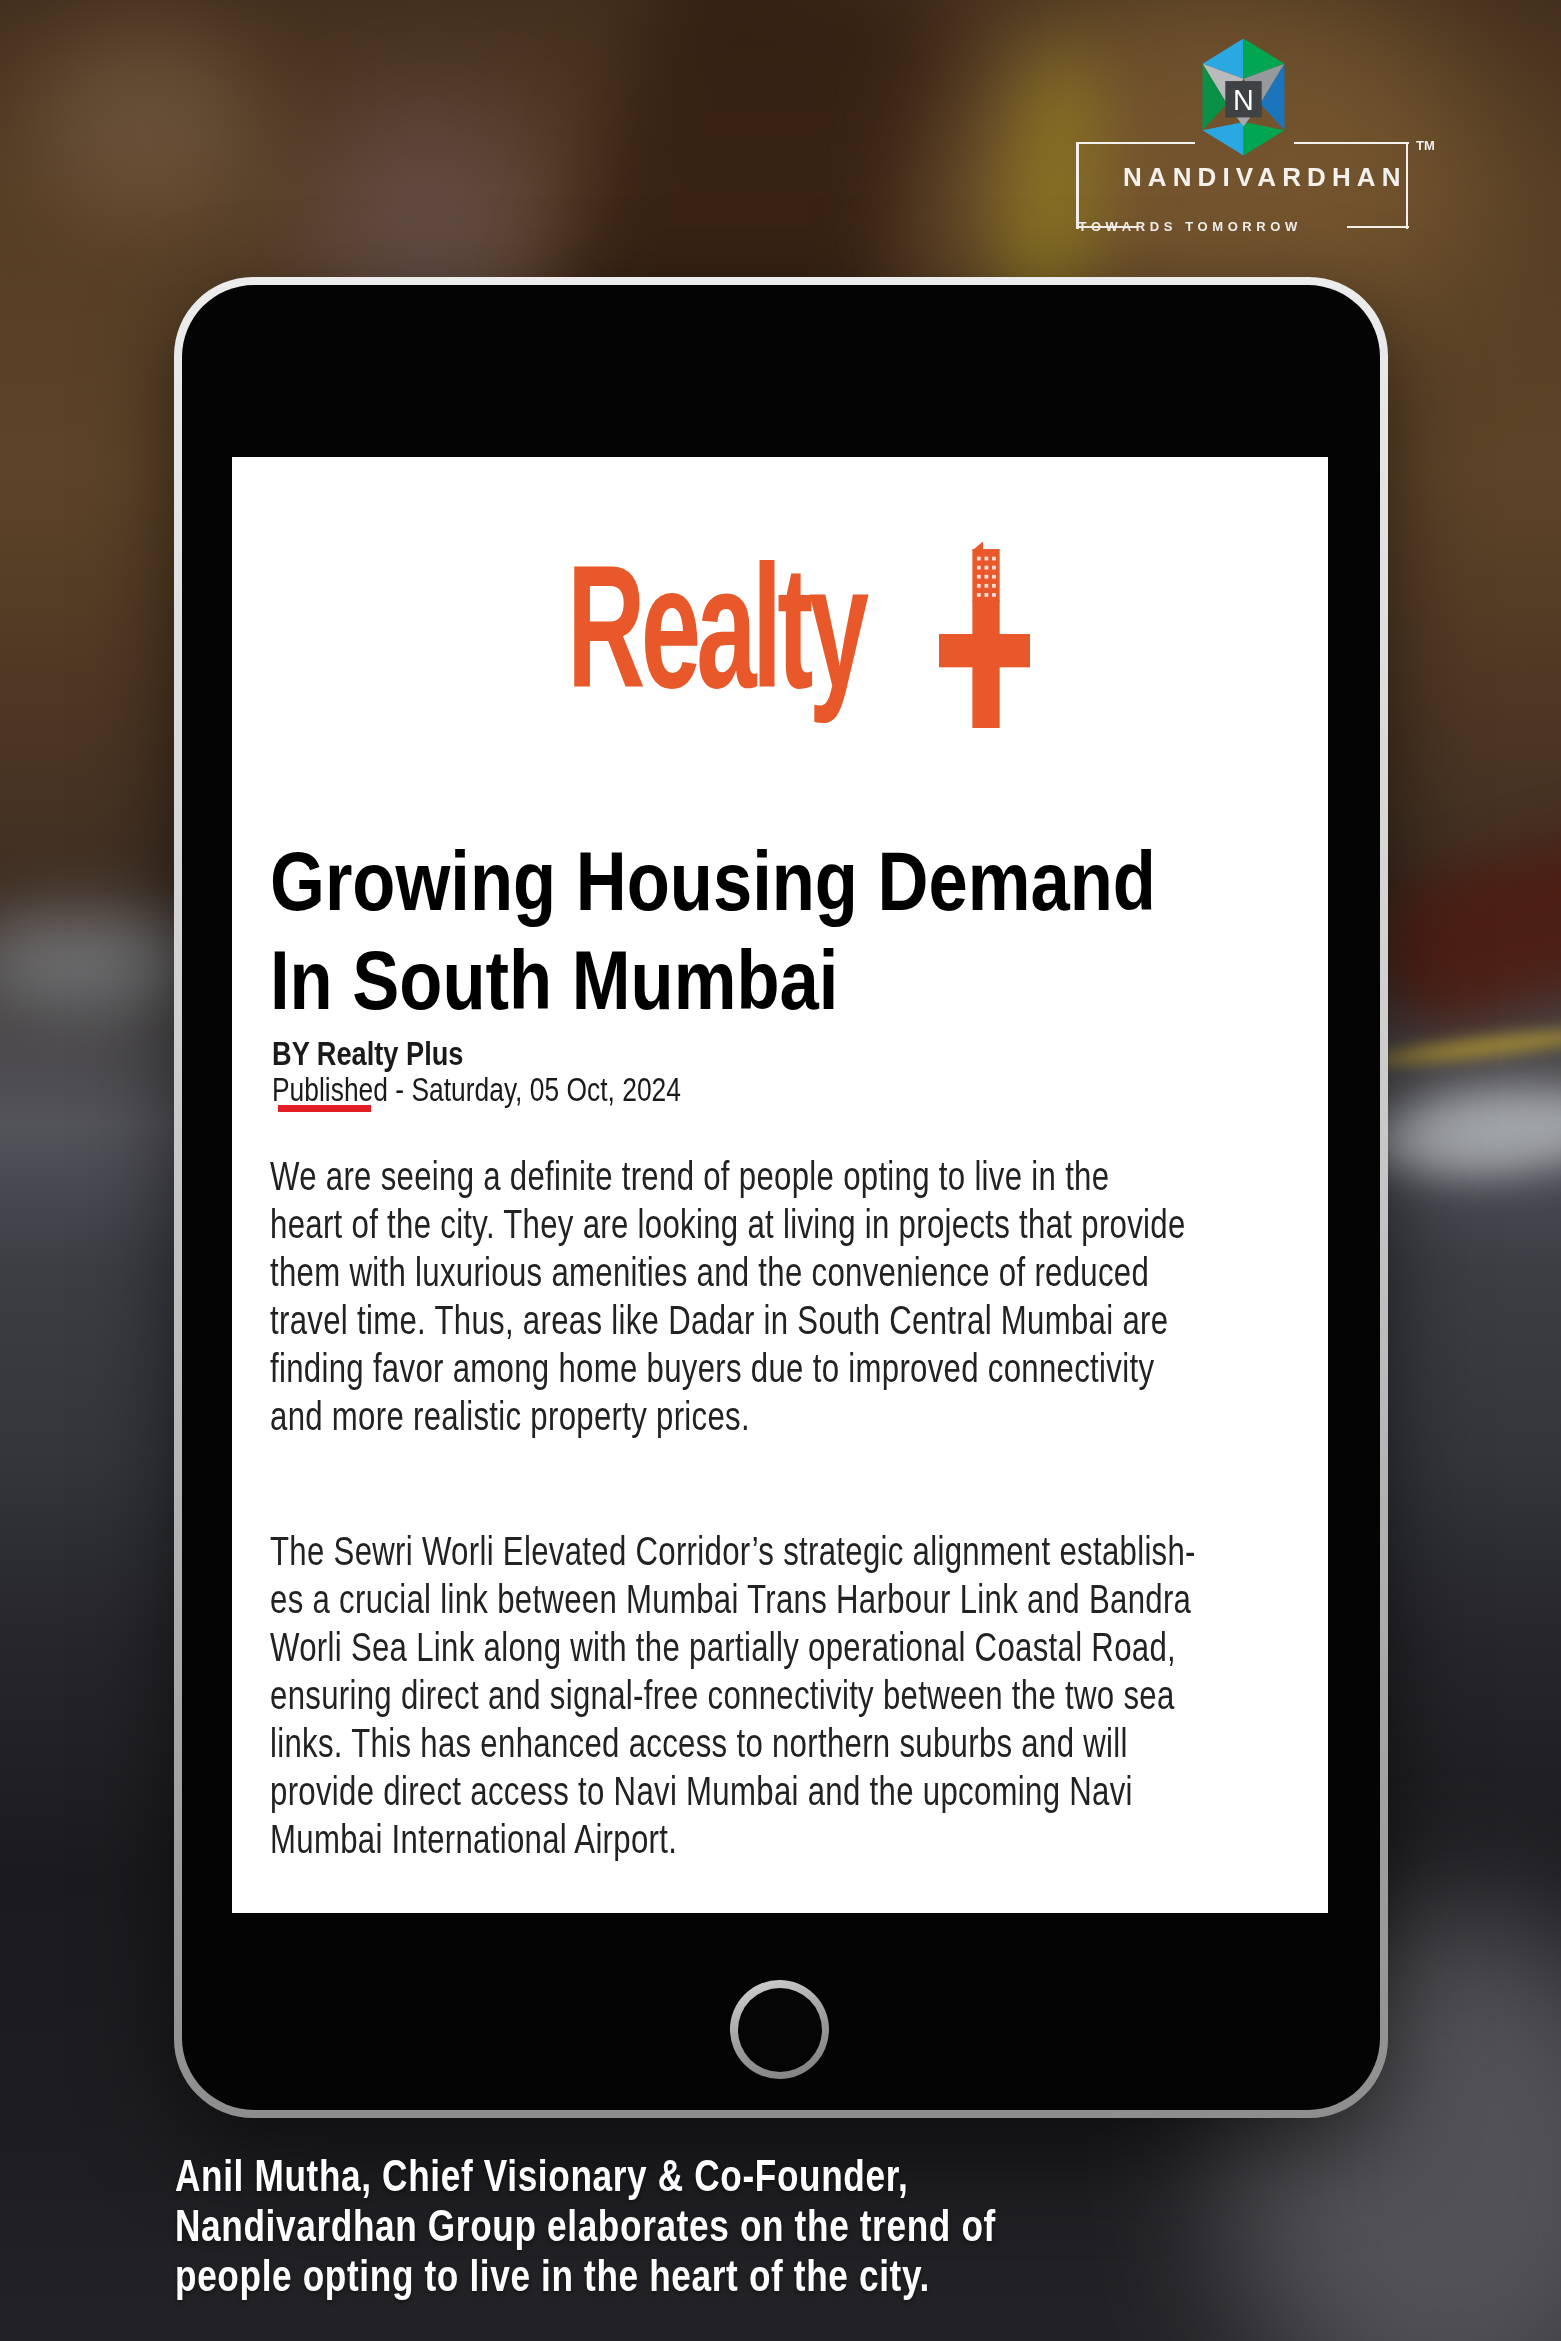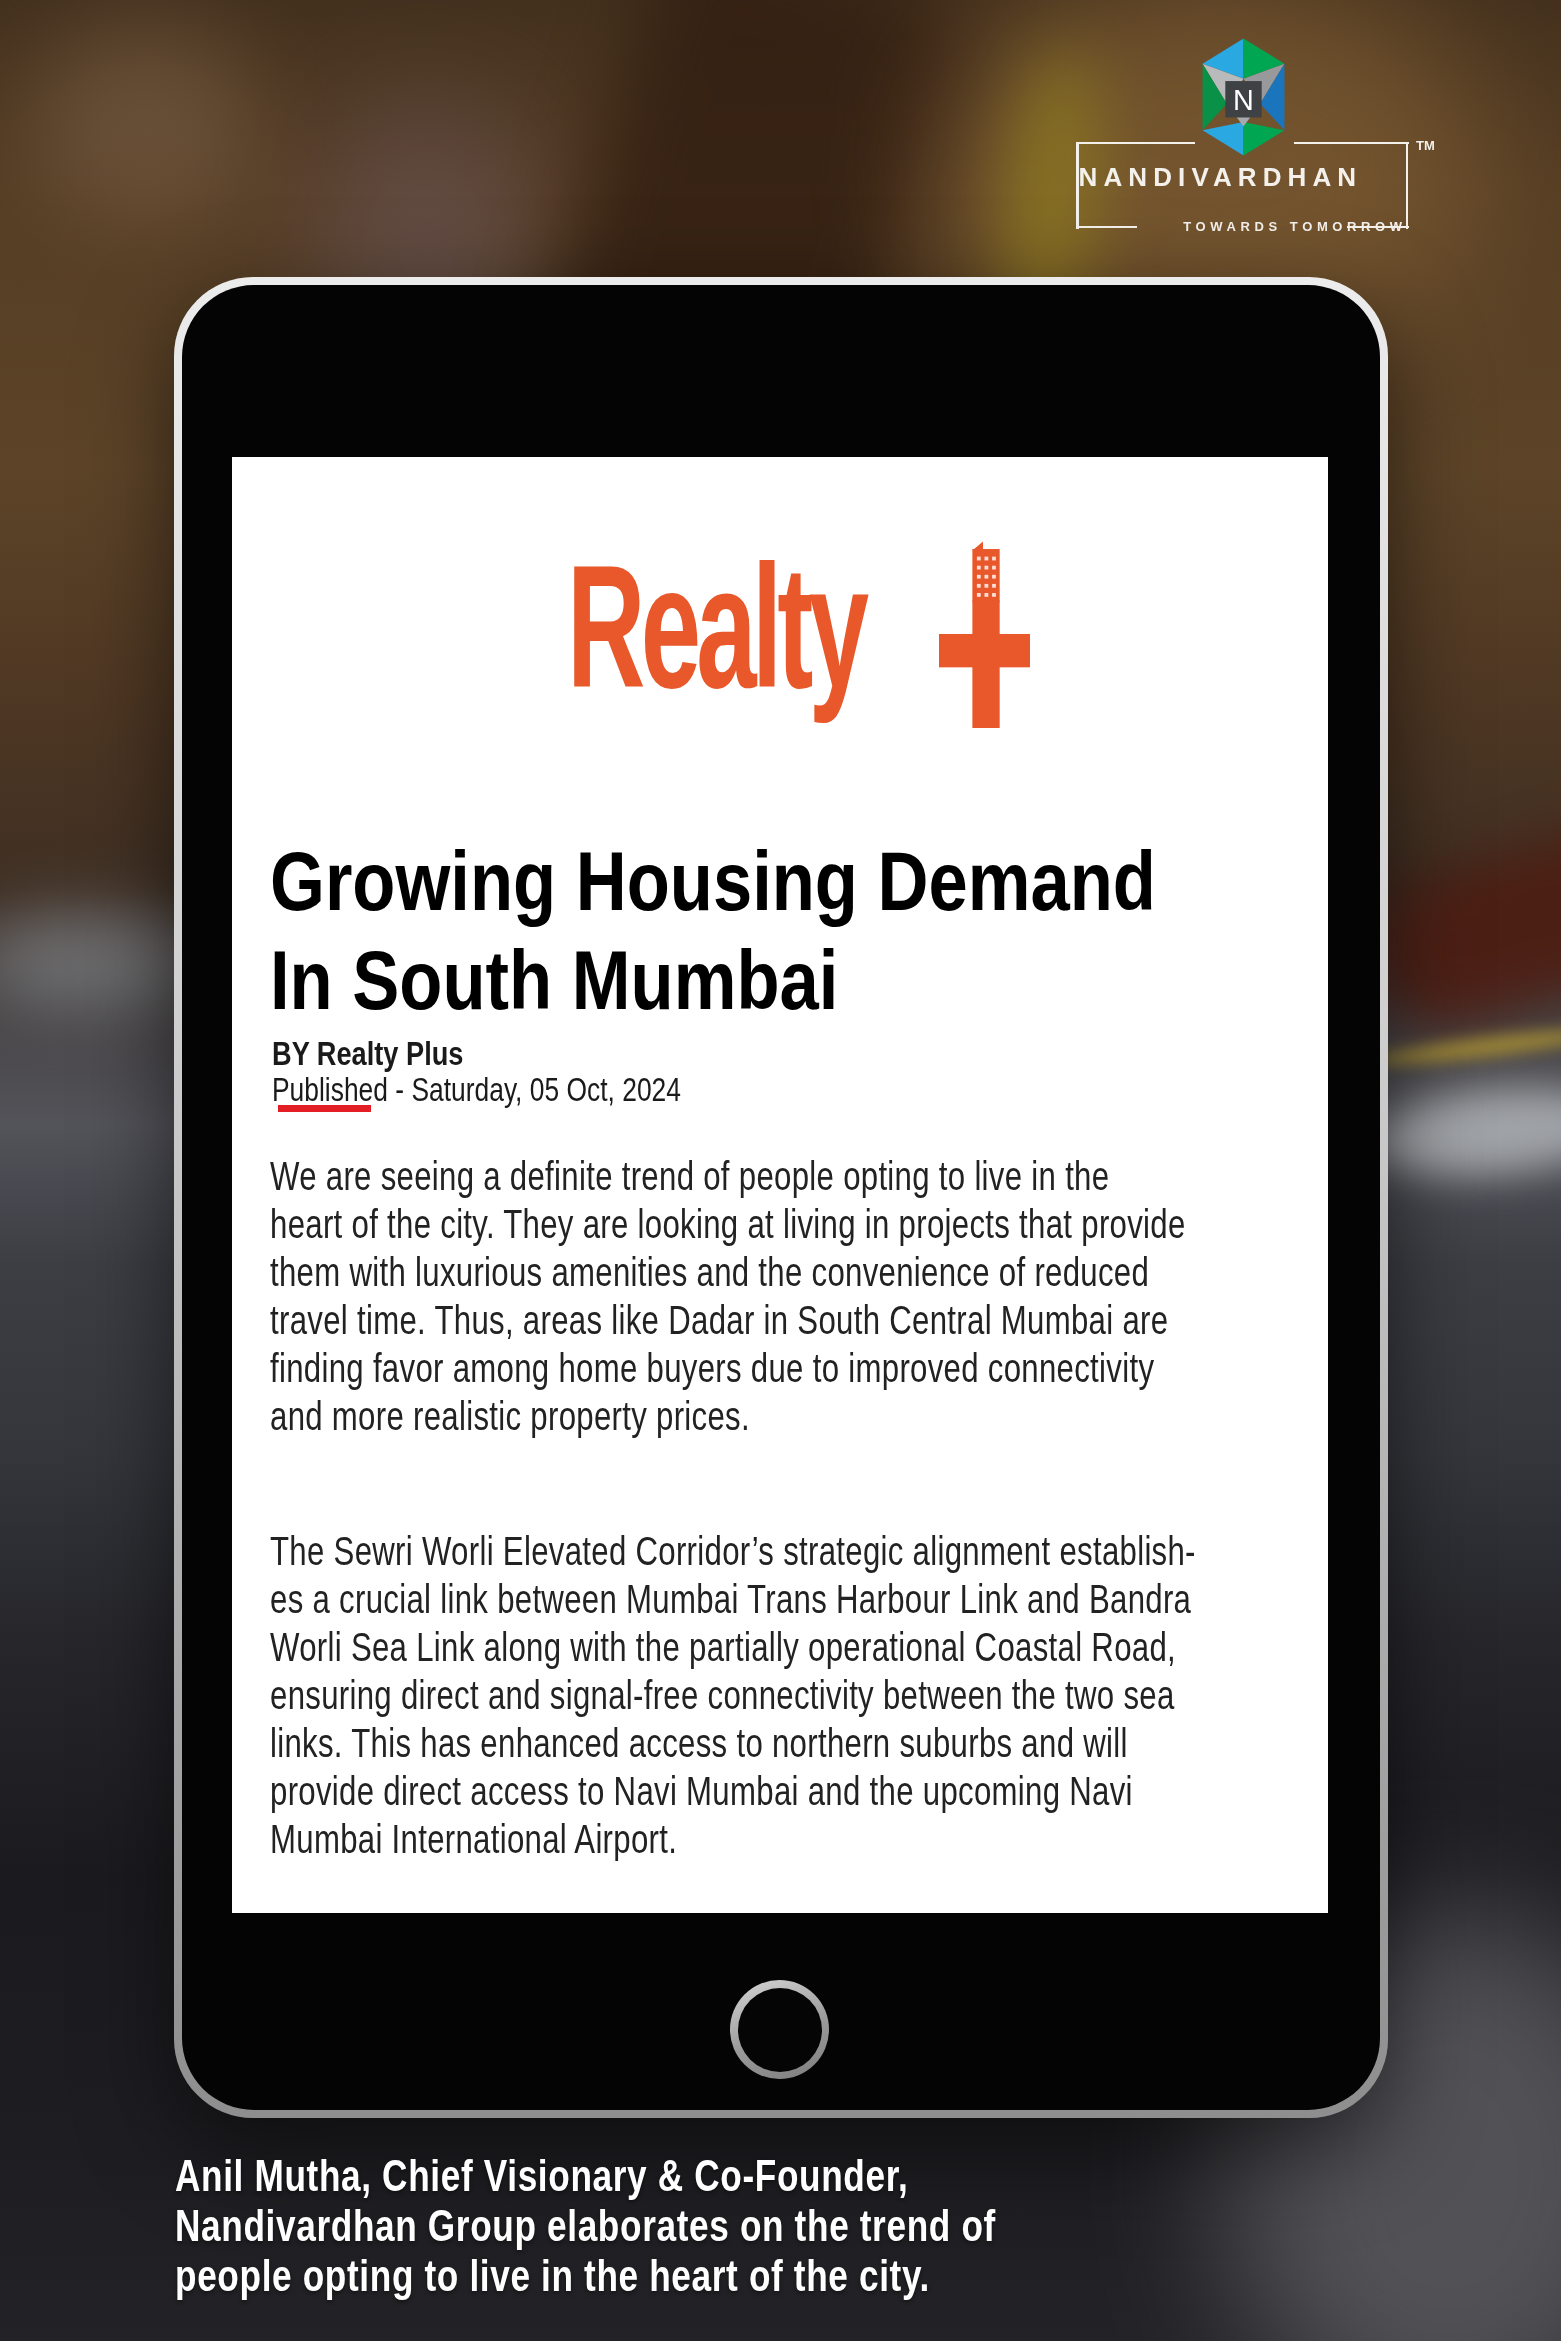--- a/index.html
+++ b/index.html
@@ -28,23 +28,23 @@
   
   .brand { position:absolute; left:1071px; top:30.5px; width:374px; height:213px; color:#f4f1ec; }
   .gem { position:absolute; left:127px; top:6.9px; width:91px; height:120px; }
   .brand-box-line { position:absolute; background:#f4f1ec; }
   .bx-top-l { left:5.3px;  top:111px; width:119px; height:2.3px; }
   .bx-top-r { left:223px;top:111px; width:115px; height:2.3px; }
   .bx-left  { left:5.3px;  top:111px; width:2.3px;  height:87px; }
   .bx-right { left:335px;top:111px; width:2.3px;  height:87px; }
   .bx-bot-l { left:5.3px;  top:195px; width:61px; height:2.3px; }
   .bx-bot-r { left:276px;top:195px; width:62px; height:2.3px; }
-  .brand-name { position:absolute; left:7.6px; top:131px; width:328px; text-align:left;
+  .brand-name { position:absolute; left:7.6px; top:131px; width:328px; text-align:right;
     font-size:26px; font-weight:700; letter-spacing:6.1px; white-space:nowrap; }
-  .brand-tag { position:absolute; left:7.6px; top:188px; width:328px; text-align:right;
+  .brand-tag { position:absolute; left:7.6px; top:188px; width:328px; text-align:left;
     font-size:13px; font-weight:700; letter-spacing:4.6px; white-space:nowrap; }
   .brand-tm { position:absolute; left:345px; top:107px; font-size:13px; font-weight:700; }
 
   
   .tablet {
     position:absolute; left:174px; top:277px; width:1214px; height:1841px;
     border-radius:79px; padding:8.4px;
     background:linear-gradient(180deg,#ececec 0%,#cfcfcf 40%,#8e8e8e 100%);
     box-shadow:0 30.5px 91px rgba(0,0,0,.55);
   }

